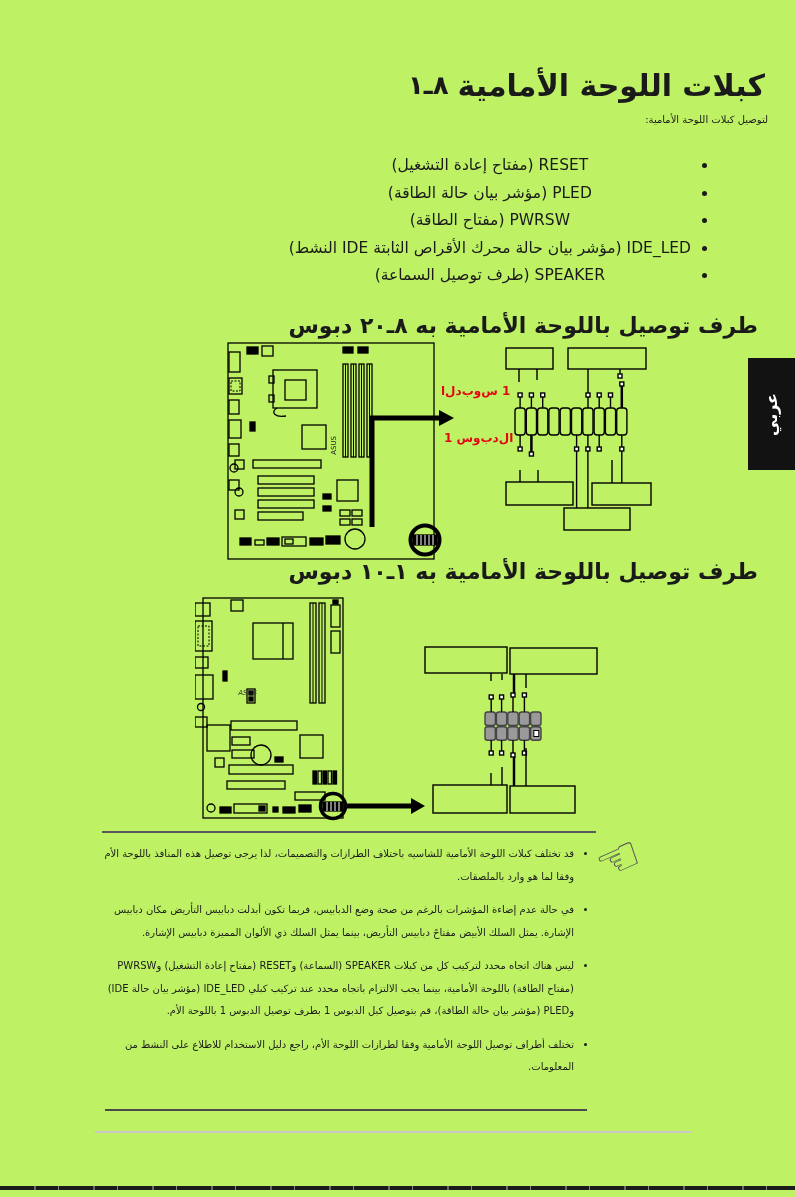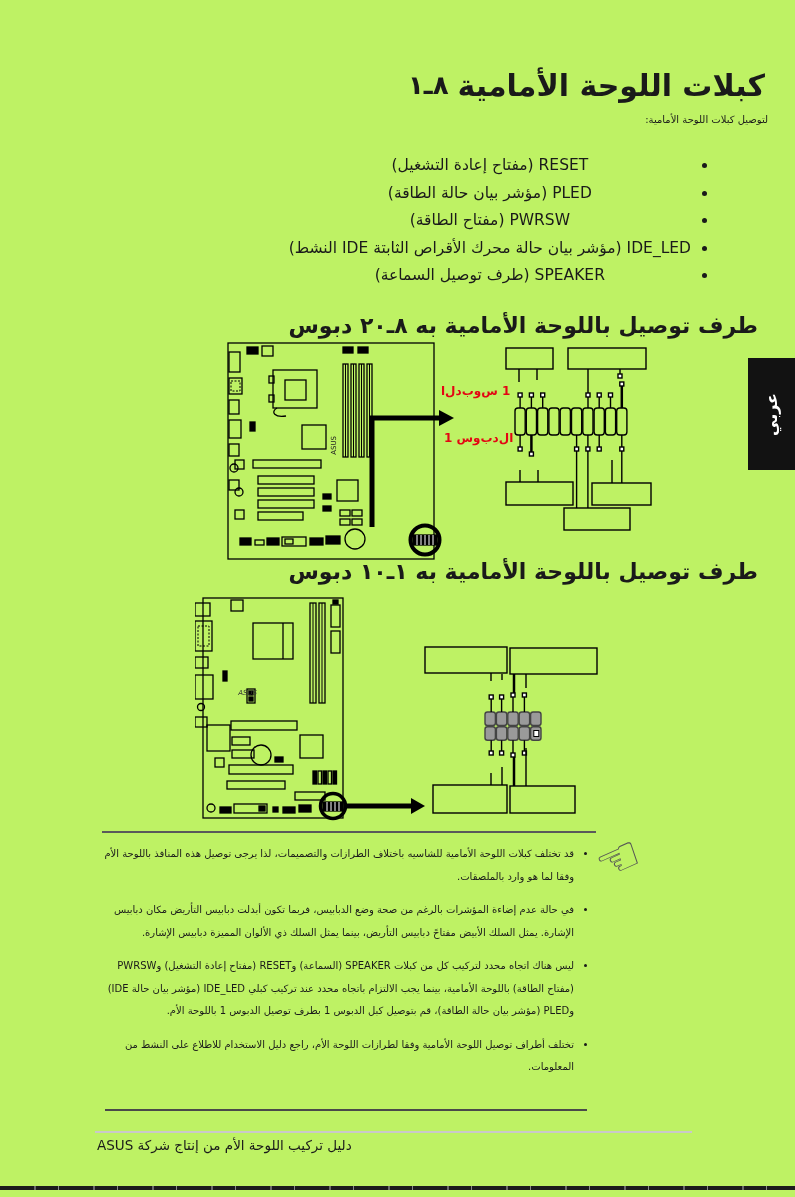--- a/index.html
+++ b/index.html
@@ -314,21 +314,20 @@
   <div class="abs hand-icon">☜</div>
   <ul class="abs notes-list">
     <li>قد تختلف كبلات اللوحة الأمامية للشاسيه باختلاف الطرازات والتصميمات، لذا يرجى توصيل هذه المنافذ باللوحة الأم وفقا لما هو وارد بالملصقات.</li>
     <li>في حالة عدم إضاءة المؤشرات بالرغم من صحة وضع الدبابيس، فربما تكون أبدلت دبابيس التأريض مكان دبابيس الإشارة. يمثل السلك الأبيض مفتاحً دبابيس التأريض، بينما يمثل السلك ذي الألوان المميزة دبابيس الإشارة.</li>
     <li>ليس هناك اتجاه محدد لتركيب كل من كبلات SPEAKER (السماعة) وRESET (مفتاح إعادة التشغيل) وPWRSW (مفتاح الطاقة) باللوحة الأمامية، بينما يجب الالتزام باتجاه محدد عند تركيب كبلي IDE_LED (مؤشر بيان حالة IDE) وPLED (مؤشر بيان حالة الطاقة)، قم بتوصيل كبل الدبوس 1 بطرف توصيل الدبوس 1 باللوحة الأم.</li>
     <li>تختلف أطراف توصيل اللوحة الأمامية وفقا لطرازات اللوحة الأم، راجع دليل الاستخدام للاطلاع على النشط من المعلومات.</li>
   </ul>
   <div class="abs note-rule-bottom"></div>
 
   <div class="abs footer-rule"></div>
-  <div class="abs footer-text">دليل تركيب اللوحة الأم من إنتاج شركة ASUS</div>
 
   <div class="abs lang-tab">
     <span>عربي</span>
   </div>
 
   <div class="abs bottom-bar"></div>
 
 </div>
 
 </body></html>

